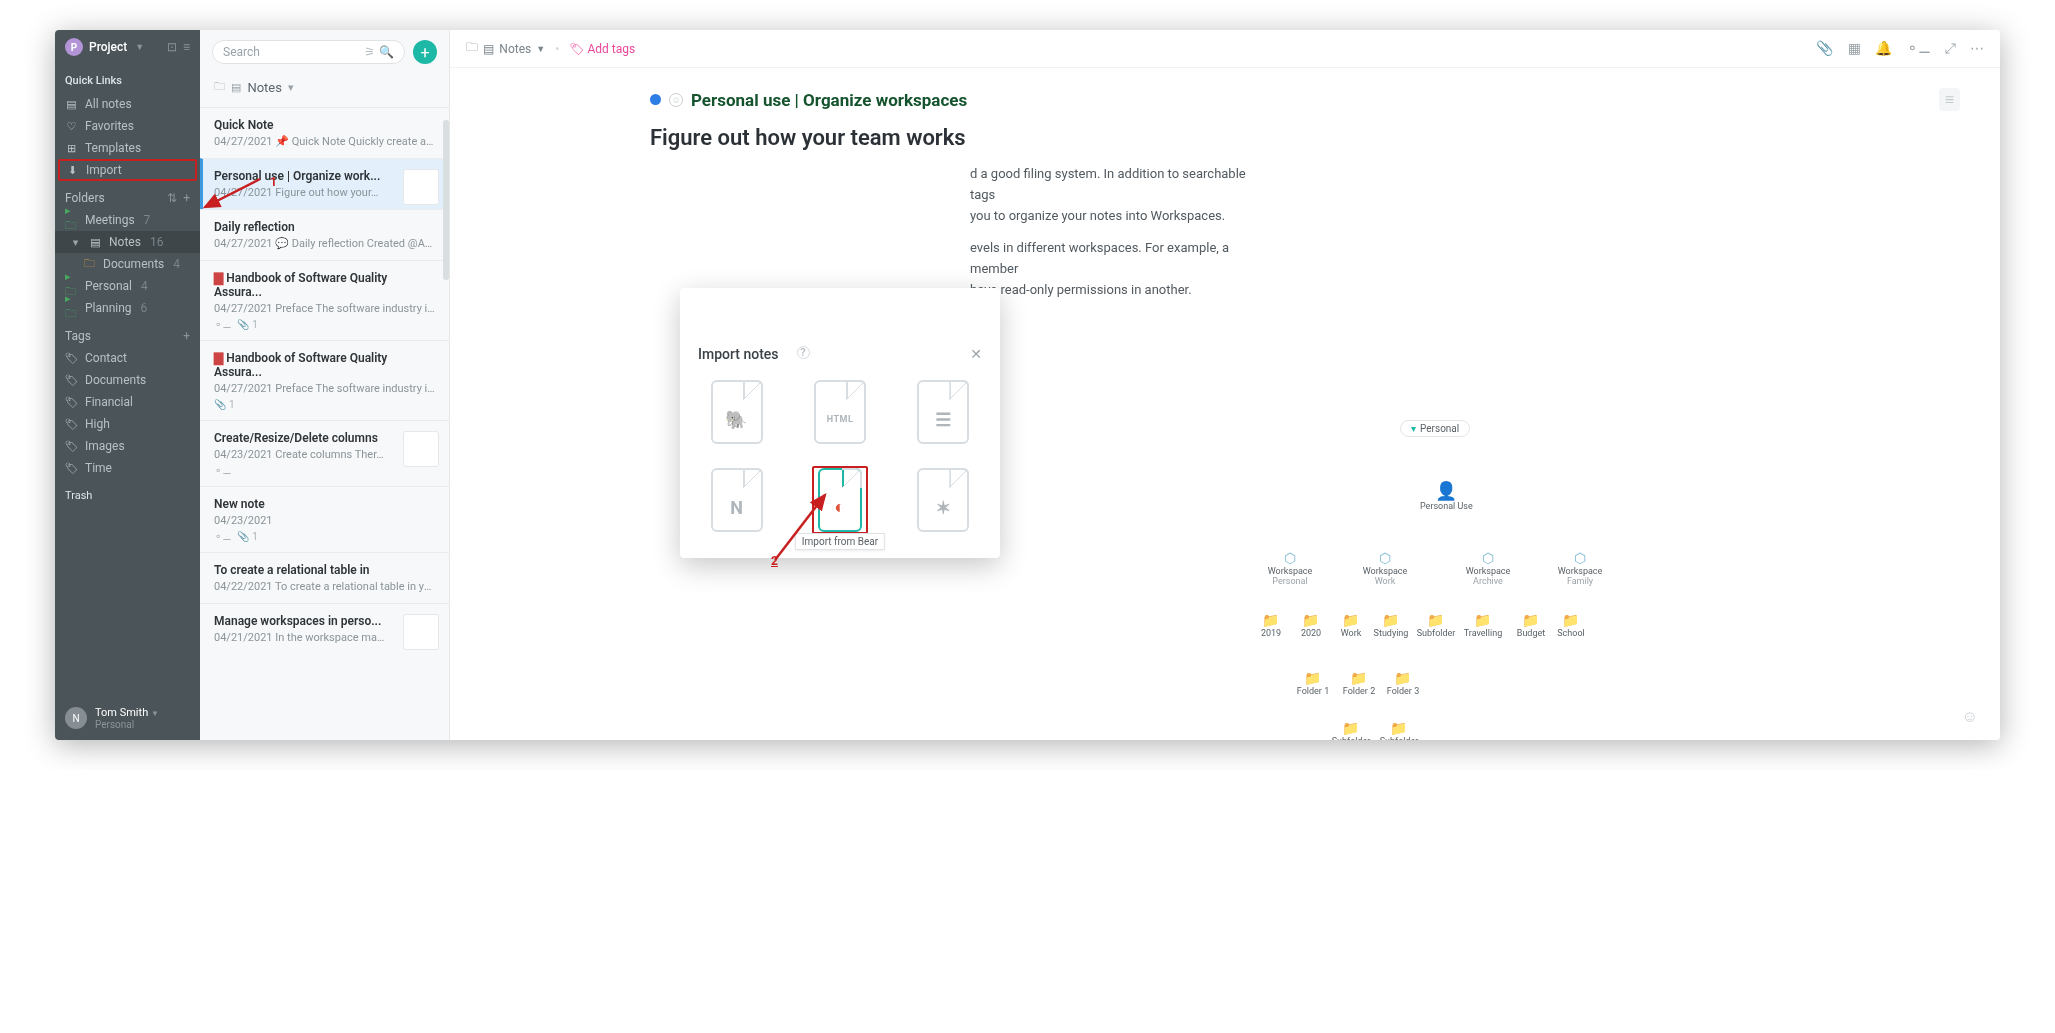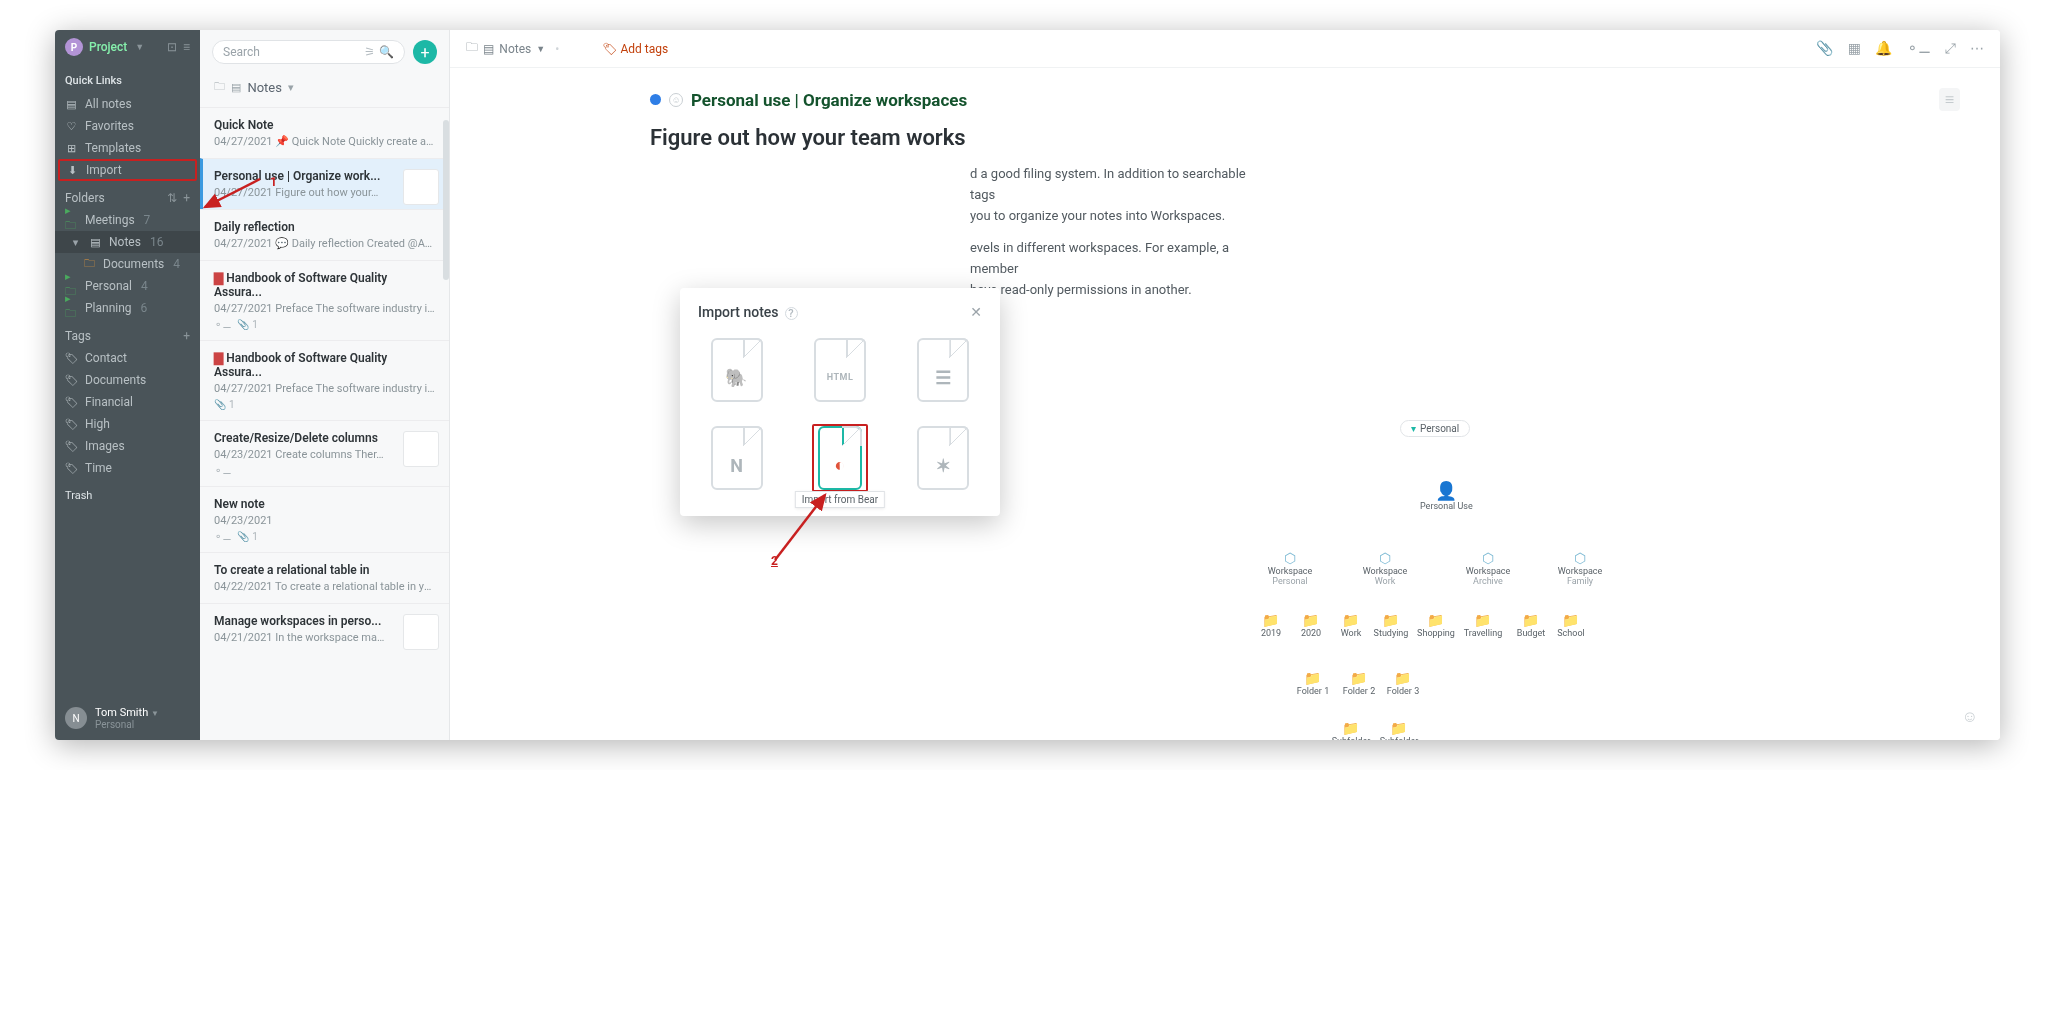--- a/index.html
+++ b/index.html
@@ -3,21 +3,21 @@
 <meta charset="utf-8">
 <style>
 * { box-sizing: border-box; margin: 0; padding: 0; font-family: -apple-system, BlinkMacSystemFont, 'Segoe UI', Roboto, sans-serif; }
 body { background: #fff; overflow: hidden; }
 .app { display: flex; height: 100vh; position: relative; margin: 30px 55px; box-shadow: 0 5px 30px rgba(0,0,0,0.3); border-radius: 4px; overflow: hidden; height: 710px; }
 
 
 .sidebar1 { width: 145px; background: #4a5459; color: #b8c0c4; font-size: 12px; display: flex; flex-direction: column; }
 .ws-header { display: flex; align-items: center; padding: 8px 10px; gap: 6px; }
 .ws-avatar { width: 18px; height: 18px; border-radius: 50%; background: #b394d6; color: #fff; display: flex; align-items: center; justify-content: center; font-size: 10px; font-weight: bold; }
-.ws-name { color: #86efac; font-weight: 500; }
+.ws-name { color: #ffffff; font-weight: 500; }
 .ws-drop { color: #8a9499; font-size: 9px; margin-left: 2px; }
 .ws-actions { margin-left: auto; display: flex; gap: 6px; color: #8a9499; }
 .section-label { padding: 10px 10px 6px; color: #dde3e6; font-size: 11px; font-weight: 500; }
 .ql-item, .f-item, .t-item { display: flex; align-items: center; padding: 4px 10px; gap: 7px; cursor: pointer; }
 .ql-icon, .f-icon, .t-icon { width: 13px; height: 13px; display: inline-flex; align-items: center; justify-content: center; font-size: 11px; }
 .import-row { border: 2px solid #c82020; border-radius: 2px; margin: 0 3px; padding: 2px 6px; }
 .section-head { display: flex; align-items: flex-start; padding: 10px 10px 4px; }
 .section-head .sp { margin-left: auto; display: flex; gap: 6px; color: #8a9499; }
 .f-item .ct, .t-item .ct { color: #7a868c; margin-left: 2px; }
 .f-item.active { background: #3e464a; }
@@ -45,35 +45,35 @@
 .note-icons { margin-top: 4px; font-size: 10px; color: #aeb6bb; display: flex; gap: 6px; align-items: center; }
 .note-thumb { position: absolute; right: 10px; top: 10px; width: 36px; height: 36px; background: #fff; border: 1px solid #e5e7e9; border-radius: 3px; }
 .pin { color: #c44; }
 .book-ic { color: #c44; }
 .np-scroll { width: 6px; position: absolute; right: 0; top: 90px; height: 160px; background: #d9dee1; border-radius: 3px; }
 
 
 .main { flex: 1; background: #fff; display: flex; flex-direction: column; position: relative; overflow: hidden; }
 .main-top { display: flex; align-items: center; padding: 8px 16px; border-bottom: 1px solid #f0f2f3; font-size: 12px; color: #7a848b; gap: 10px; }
 .main-top .crumb { display: flex; align-items: center; gap: 5px; }
-.main-top .tags { color: #c2410c; margin-left: 33px; }
+.main-top .tags { color: #ec4899; }
 .main-top .ractions { margin-left: auto; display: flex; gap: 14px; color: #9aa3a9; font-size: 14px; }
 .doc-area { padding: 20px 40px 40px 200px; overflow-y: auto; }
 .doc-title-row { display: flex; align-items: center; gap: 8px; margin-bottom: 14px; }
 .dot-blue { width: 11px; height: 11px; border-radius: 50%; background: #2f7ee6; }
 .face-ic { color: #c9cfd3; font-size: 14px; border: 1px solid #c9cfd3; border-radius: 50%; width: 14px; height: 14px; display: inline-flex; align-items: center; justify-content: center; font-size: 9px; }
 .doc-title { font-size: 17px; font-weight: 700; color: #14532d; }
 .doc-menu { margin-left: auto; color: #c5cbcf; font-size: 16px; background: #f4f5f6; border-radius: 4px; padding: 2px 6px; }
 .doc-h2 { font-size: 22px; font-weight: 600; color: #2b3136; margin: 10px 0 14px; }
 .doc-p { font-size: 13px; color: #525a60; line-height: 1.6; margin-bottom: 12px; max-width: 540px; }
 .doc-h3 { font-size: 16px; font-weight: 600; color: #2b3136; margin: 12px 0 10px; }
 
 
 .modal { position: absolute; left: 625px; top: 258px; width: 320px; background: #fff; box-shadow: 0 8px 28px rgba(0,0,0,0.22); border-radius: 4px; padding: 16px 18px 24px; z-index: 50; }
-.modal-head { display: flex; align-items: flex-end; gap: 6px; font-size: 14px; color: #3a4248; font-weight: 500; }
+.modal-head { display: flex; align-items: flex-start; gap: 18px; font-size: 14px; color: #3a4248; font-weight: 500; margin-top: 42px; }
 .modal-head .q { font-size: 11px; color: #b2bac0; border: 1px solid #d4dadf; border-radius: 50%; width: 13px; height: 13px; display: inline-flex; align-items: center; justify-content: center; }
 .modal-close { margin-left: auto; color: #9ba3a9; cursor: pointer; font-size: 14px; }
 .import-grid { display: grid; grid-template-columns: repeat(3, 1fr); gap: 20px 26px; margin-top: 16px; justify-items: center; }
 .import-tile { width: 56px; height: 68px; position: relative; cursor: pointer; display: flex; align-items: center; justify-content: center; }
 .file-shape { width: 52px; height: 64px; border: 2px solid #d8dde1; border-radius: 6px; position: relative; display: flex; align-items: center; justify-content: center; padding-top: 14px; }
 .file-shape::before { content: ''; position: absolute; top: -2px; right: -2px; width: 18px; height: 18px; background: #fff; border-left: 2px solid #d8dde1; border-bottom: 2px solid #d8dde1; border-top-right-radius: 6px; clip-path: polygon(0 0, 100% 100%, 0 100%); }
 .file-shape::after { content: ''; position: absolute; top: -2px; right: -2px; width: 18px; height: 18px; border-top: 2px solid #d8dde1; border-right: 2px solid #d8dde1; border-top-right-radius: 6px; background: linear-gradient(135deg, transparent 48%, #d8dde1 48%, #d8dde1 52%, #fff 52%); }
 .file-ic { font-size: 18px; color: #aeb6bb; font-weight: bold; }
 .html-txt { font-size: 9px; font-weight: 700; color: #aeb6bb; letter-spacing: 0.5px; }
 .bear-tile { border: 2.5px solid #c82020; padding: 4px; border-radius: 2px; }
@@ -374,21 +374,21 @@
           <div class="dg-fold" style="left: 100px; top: 192px;">
             <div class="fic">📁</div>
             <div>Work</div>
           </div>
           <div class="dg-fold" style="left: 140px; top: 192px;">
             <div class="fic">📁</div>
             <div>Studying</div>
           </div>
           <div class="dg-fold" style="left: 185px; top: 192px;">
             <div class="fic">📁</div>
-            <div>Shopping</div>
+            <div>Subfolder</div>
           </div>
           <div class="dg-fold" style="left: 232px; top: 192px;">
             <div class="fic">📁</div>
             <div>Travelling</div>
           </div>
           <div class="dg-fold" style="left: 280px; top: 192px;">
             <div class="fic">📁</div>
             <div>Budget</div>
           </div>
           <div class="dg-fold" style="left: 320px; top: 192px;">

